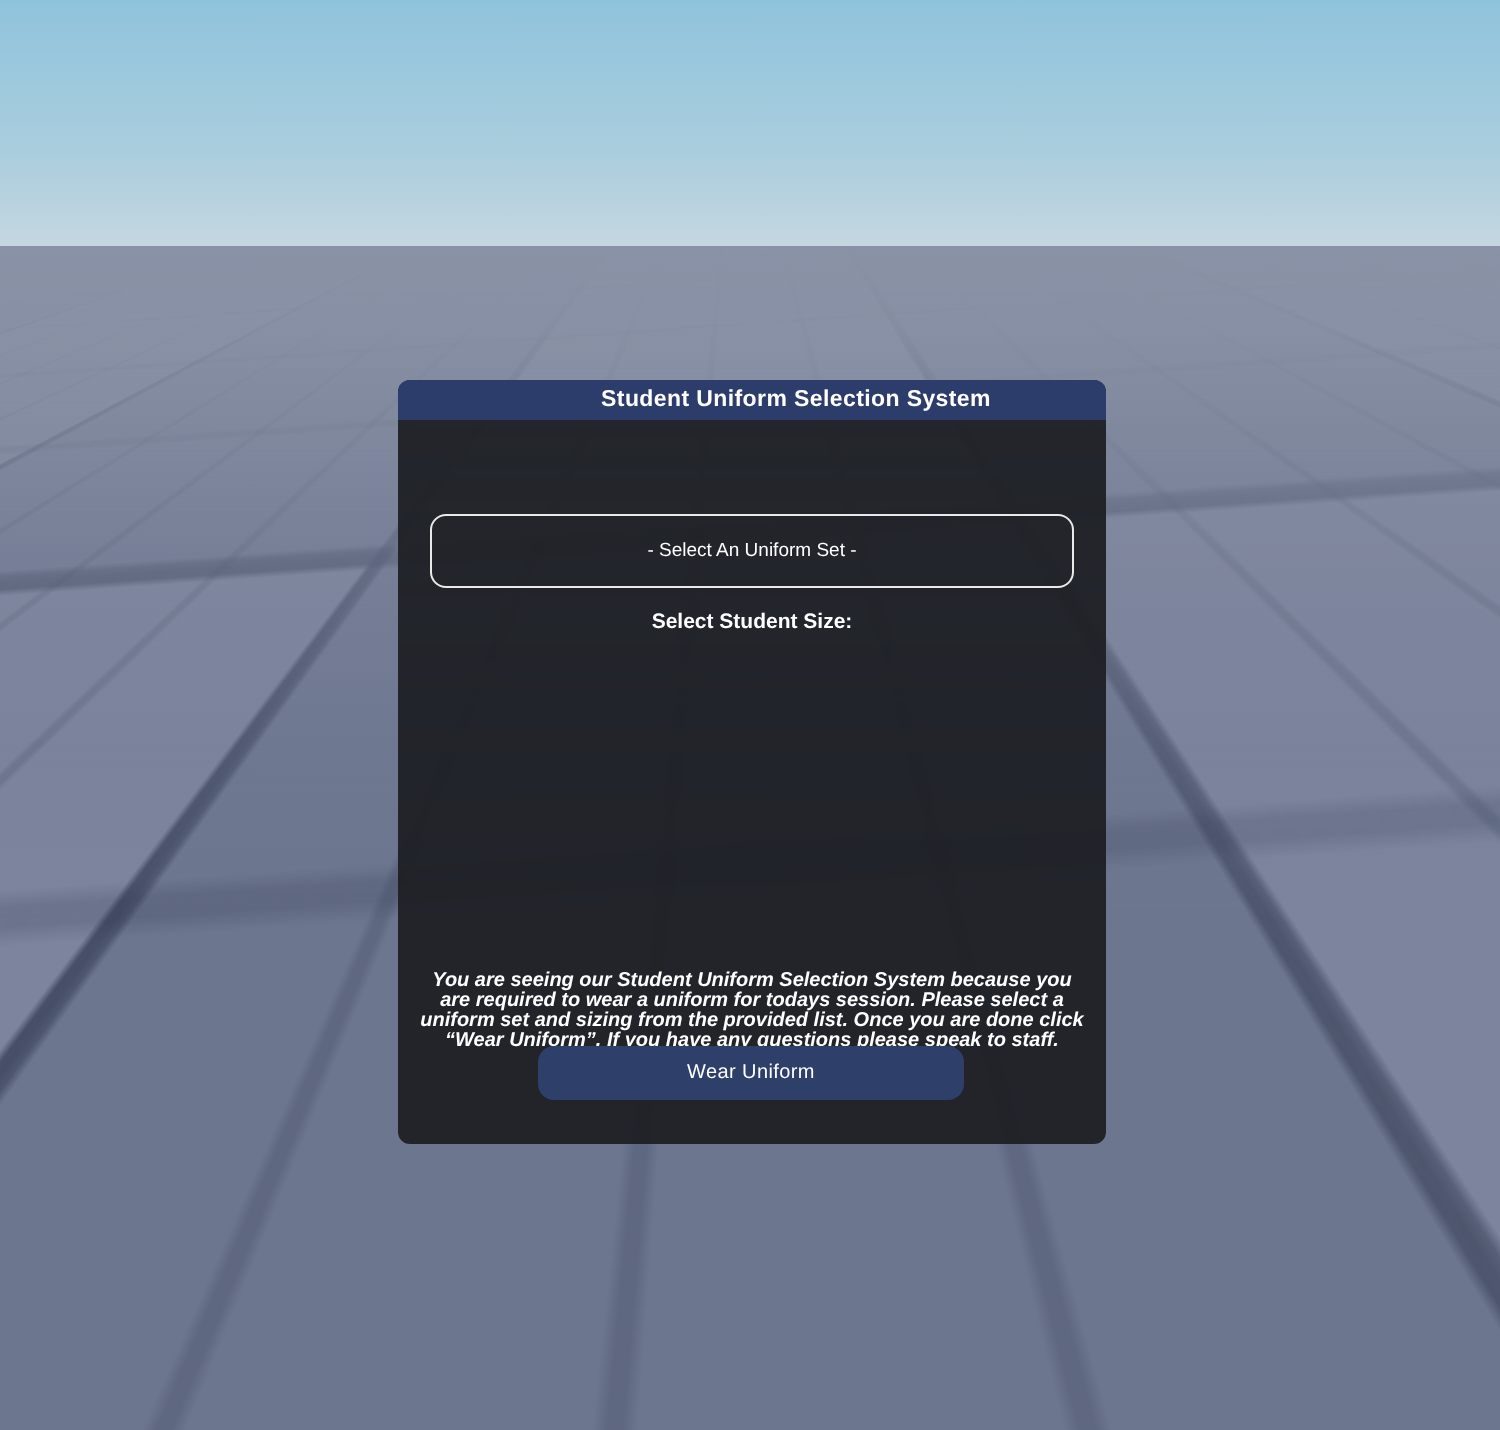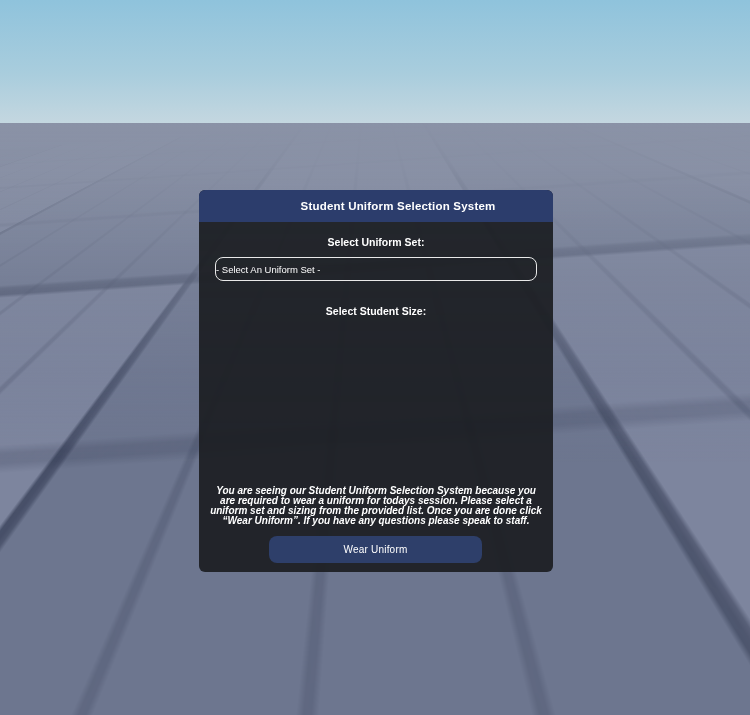--- a/index.html
+++ b/index.html
@@ -54,49 +54,49 @@
       rgba(115,124,151,0) 100%);
   }
 
   
   .dialog{
     position:absolute;left:199px;top:190px;width:354px;height:382px;
     background:var(--panel-bg);border-radius:6px;
     color:var(--text);
   }
   .dialog-header{
-    position:absolute;top:0;left:0;right:0;height:32px;
+    position:absolute;top:0;left:0;right:0;height:20px;
     background:var(--header-bg);border-radius:6px 6px 0 0;
     display:flex;align-items:center;justify-content:center;padding-left:44px;
   }
   .dialog-title{
     font-size:11.5px;font-weight:bold;letter-spacing:0.2px;color:var(--text);
   }
   .field-label{
     position:absolute;left:0;right:0;text-align:center;
     font-size:10.5px;font-weight:bold;color:var(--text);
   }
   .label-set{top:46px;}
   .label-size{top:115px;}
   .dropdown{
-    position:absolute;left:16px;width:322px;height:24px;
+    position:absolute;left:16px;width:322px;height:37px;
     border:1px solid var(--field-border);border-radius:8px;
-    background:transparent;display:flex;align-items:center;justify-content:flex-start;
+    background:transparent;display:flex;align-items:center;justify-content:center;
     cursor:pointer;
   }
   .dropdown-set{top:67px;}
   .dropdown-size{top:137px;}
   .dropdown-value{font-size:9.5px;color:var(--text);}
   .info-text{
     position:absolute;top:296px;left:10px;right:10px;margin:0;
     text-align:center;font-size:10px;line-height:9.9px;
     font-style:italic;font-weight:bold;color:var(--text);
   }
   .wear-btn{
-    position:absolute;top:346px;left:70px;width:213px;height:27px;
+    position:absolute;top:333px;left:70px;width:213px;height:27px;
     background:var(--button-bg);border:none;border-radius:8px;
     display:flex;align-items:center;justify-content:center;
     cursor:pointer;font-family:inherit;padding:0;
   }
   .wear-btn-label{font-size:10px;color:var(--text);letter-spacing:0.2px;}
 </style>
 </head>
 <body>
 
 <div class="viewport">
@@ -105,21 +105,20 @@
     <div class="ground-plane"></div>
   </div>
   <div class="fog"></div>
 </div>
 
 <div class="dialog">
   <div class="dialog-header">
     <span class="dialog-title">Student Uniform Selection System</span>
   </div>
 
-  <div class="field-label label-set">Select Uniform Set:</div>
   <div class="dropdown dropdown-set">
     <span class="dropdown-value">- Select An Uniform Set -</span>
   </div>
 
   <div class="field-label label-size">Select Student Size:</div>
 
   <p class="info-text">You are seeing our Student Uniform Selection System because you are required to wear a uniform for todays session. Please select a uniform set and sizing from the provided list. Once you are done click “Wear Uniform”. If you have any questions please speak to staff.</p>
 
   <button class="wear-btn">
     <span class="wear-btn-label">Wear Uniform</span>

